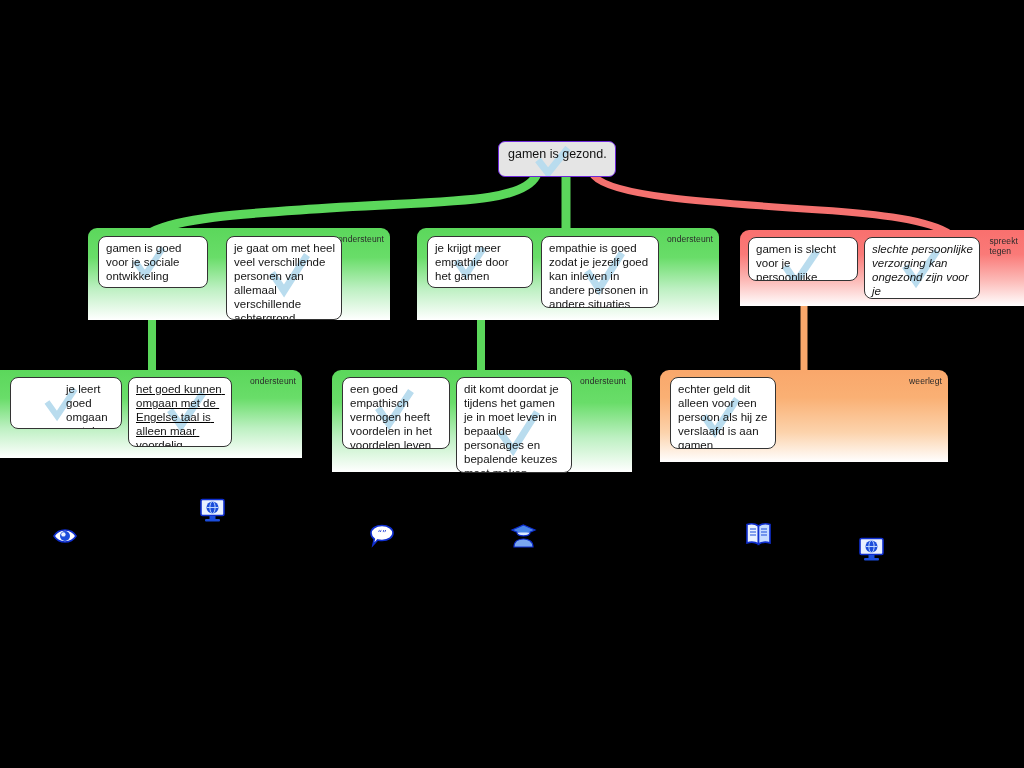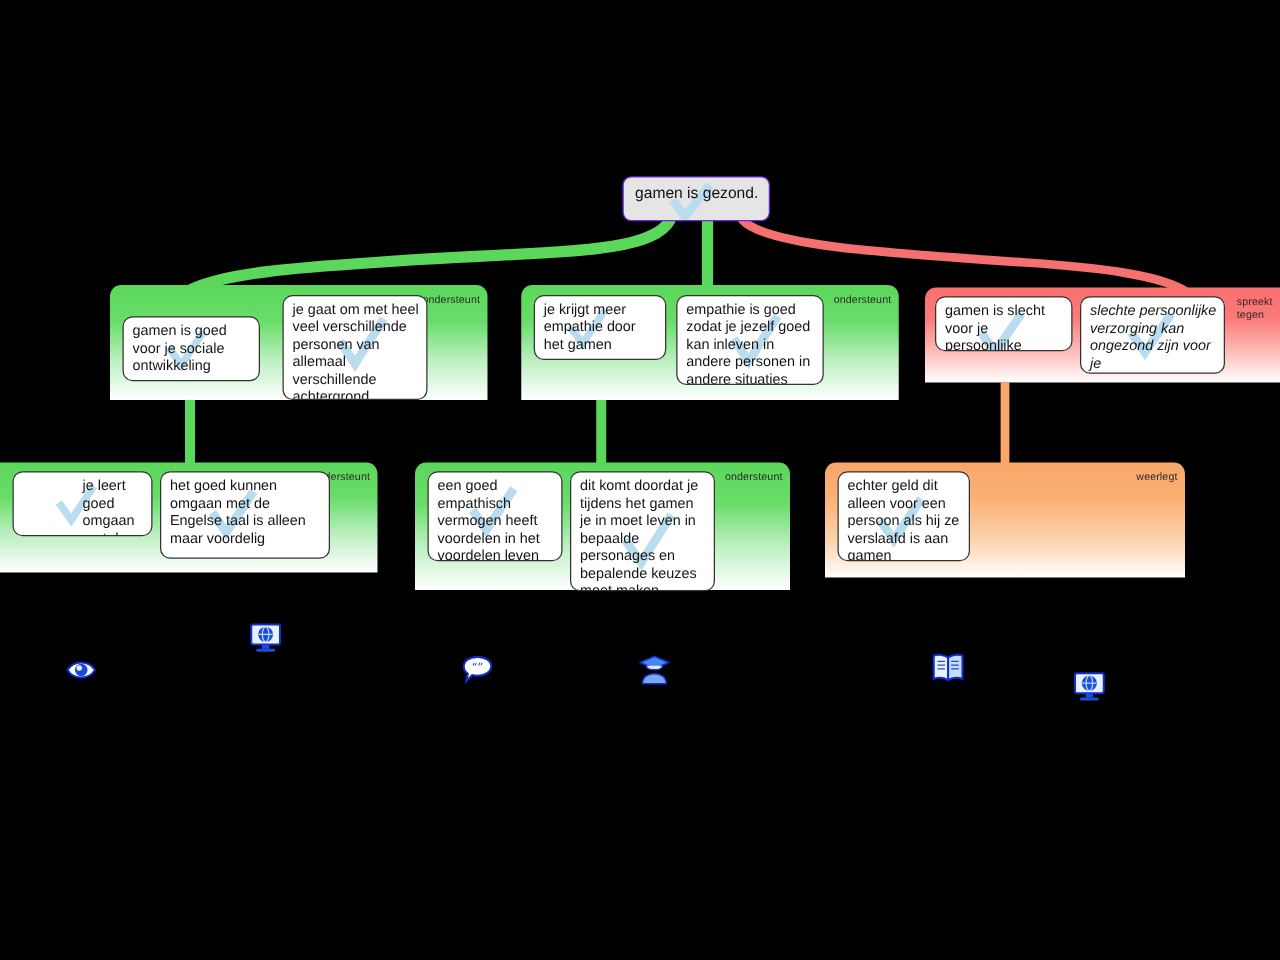--- a/index.html
+++ b/index.html
@@ -142,21 +142,21 @@
   <div class="claim-box" style="left:498px; top:141px; width:118px; height:36px;">
     <svg class="tick" style="left:34px; top:4px;" width="40" height="34" viewBox="0 0 40 34">
       <path d="M 5,14 L 15,27 L 35,2" fill="none" stroke="#b9dcee" stroke-width="7" stroke-linecap="butt"></path>
     </svg>
     <div class="claim-text">gamen is gezond.</div>
   </div>
 
   <div class="group support" style="left:88px; top:228px; width:302px; height:92px;">
     <div class="group-label">ondersteunt</div>
   </div>
-  <div class="card" style="left:98px; top:236px; width:110px; height:52px;margin-top:17px;">
+  <div class="card" style="left:98px; top:236px; width:110px; height:52px;">
     <svg class="tick" style="left:32px; top:8px;" width="36" height="38" viewBox="0 0 36 38">
       <path d="M 4,16 L 14,30 L 32,3" fill="none" stroke="#b9dcee" stroke-width="6"></path>
     </svg>
     <div class="card-text">gamen is goed voor je sociale ontwikkeling</div>
   </div>
   <div class="card" style="left:214px; top:236px; width:116px; height:84px;margin-left:12px;">
     <svg class="tick" style="left:40px; top:14px;" width="44" height="48" viewBox="0 0 44 48">
       <path d="M 5,22 L 17,40 L 40,4" fill="none" stroke="#b9dcee" stroke-width="7"></path>
     </svg>
     <div class="card-text">je gaat om met heel veel verschillende personen van allemaal verschillende achtergrond</div>
@@ -197,21 +197,21 @@
 
   <div class="group support clip-left" style="left:0px; top:370px; width:302px; height:88px;">
     <div class="group-label">ondersteunt</div>
   </div>
   <div class="card" style="left:10px; top:377px; width:112px; height:52px;padding-left:48px;">
     <svg class="tick" style="left:32px; top:8px;" width="36" height="38" viewBox="0 0 36 38">
       <path d="M 4,16 L 14,30 L 32,3" fill="none" stroke="#b9dcee" stroke-width="6"></path>
     </svg>
     <div class="card-text">je leert goed omgaan met de Engelse taal</div>
   </div>
-  <div class="card" style="left:128px; top:377px; width:136px; height:70px;">
+  <div class="card" style="left:128px; top:377px; width:104px; height:70px;text-decoration:underline;">
     <svg class="tick" style="left:36px; top:12px;" width="42" height="44" viewBox="0 0 42 44">
       <path d="M 5,20 L 16,36 L 38,3" fill="none" stroke="#b9dcee" stroke-width="7"></path>
     </svg>
     <div class="card-text">het goed kunnen omgaan met de Engelse taal is alleen maar voordelig</div>
   </div>
 
   <div class="group support" style="left:332px; top:370px; width:300px; height:102px;">
     <div class="group-label">ondersteunt</div>
   </div>
   <div class="card" style="left:342px; top:377px; width:108px; height:72px;">

